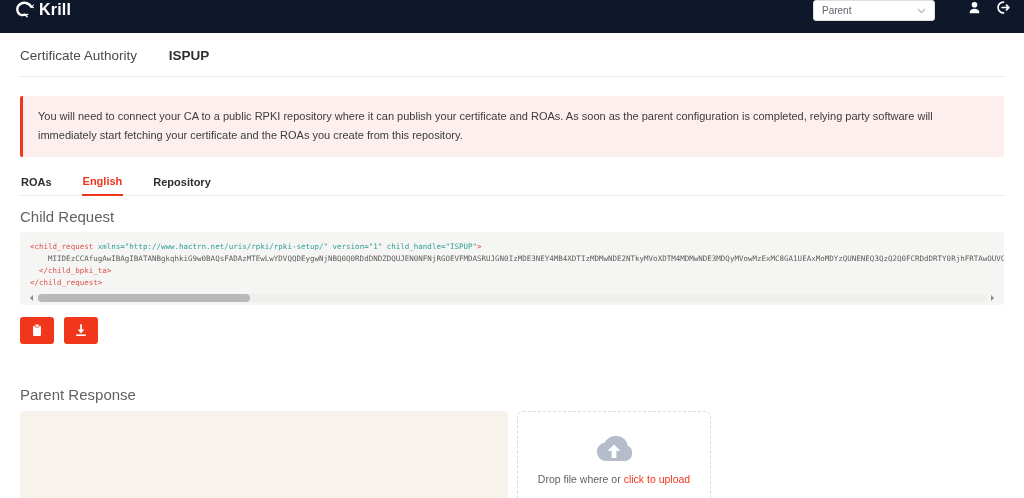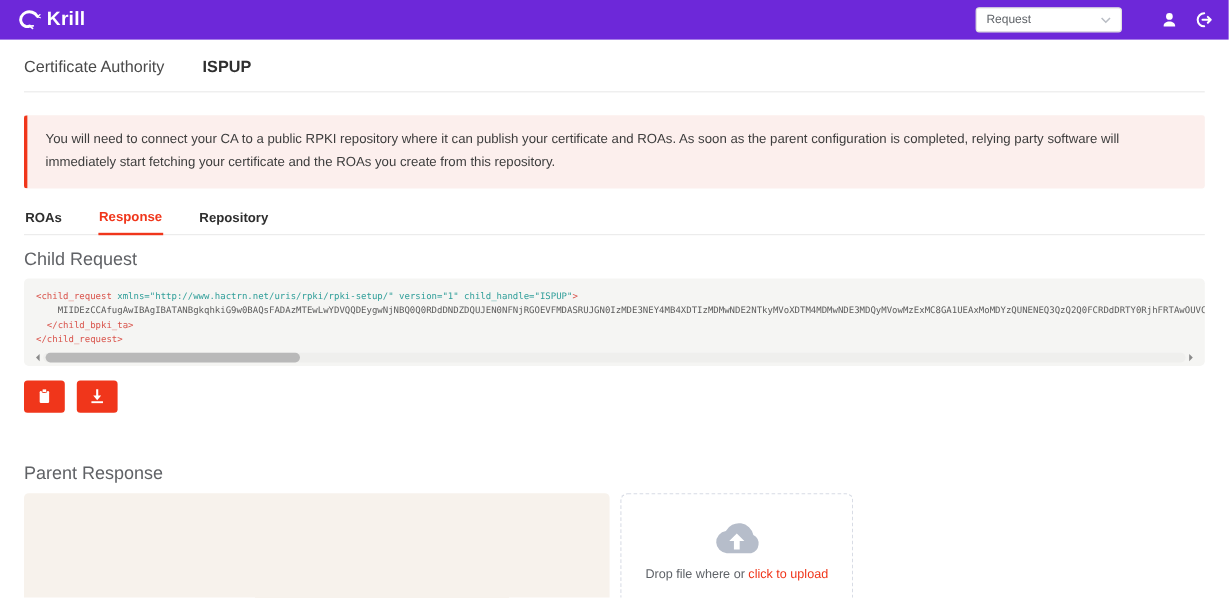--- a/index.html
+++ b/index.html
@@ -1,20 +1,20 @@
 <!DOCTYPE html>
 <html><head>
 <meta charset="utf-8">
 <style>
   * { margin:0; padding:0; box-sizing:border-box; }
   html,body { width:1024px; height:498px; overflow:hidden; background:#fff;
     font-family:"Liberation Sans", sans-serif; }
 
   
-  .header { height:33px; background:#6d28d9; display:flex; align-items:center; padding:0 13px; }
+  .header { height:33px; background:#0f172a; display:flex; align-items:flex-start; padding:0 13px; }
   .brand { display:flex; align-items:center; gap:5px; cursor:pointer; }
   .brand-name { color:#fff; font-weight:bold; font-size:16px; letter-spacing:.2px; }
   .header-spacer { flex:1; }
   .lang-select { width:122px; height:21px; background:#fff; border:1px solid #e0e0e0; border-radius:3px;
     display:flex; align-items:center; justify-content:space-between; padding:0 8px; font-size:10px;
     color:#5f6368; margin-right:18px; cursor:pointer; }
   .icon-btn { background:none; border:none; margin-left:14px; cursor:pointer; display:flex; align-items:center; }
 
   
   .main { padding:0 20px; }
@@ -66,21 +66,21 @@
       <svg width="21" height="19" viewBox="0 0 22 20">
         <path d="M19 7C17 3.5 12.5 2 8.8 3.6 5 5.2 3.4 9.3 5 12.6c1.3 2.7 4.4 4 7.2 2.9" fill="none" stroke="#fff" stroke-width="2.6" stroke-linecap="round"></path>
         <path d="M12.4 15.6l2.4 2M12.2 15.5l3.2-.2" stroke="#fff" stroke-width="1.5" stroke-linecap="round"></path>
         <path d="M19.3 7.2l2.2-1.8M19.4 7.4l2.6.8" stroke="#fff" stroke-width="1.1" stroke-linecap="round"></path>
       </svg>
     </span>
     <span class="brand-name">Krill</span>
   </div>
   <div class="header-spacer"></div>
   <div class="lang-select">
-    <span>Request</span>
+    <span>Parent</span>
     <span style="display:flex;">
       <svg width="9" height="6" viewBox="0 0 9 6">
           <polyline points="1,1 4.5,4.5 8,1" fill="none" stroke="#b9bdc4" stroke-width="1.3"></polyline>
         </svg>
     </span>
   </div>
   <button class="icon-btn">
     <span style="display:flex;">
       <svg width="15" height="15" viewBox="0 0 16 16">
           <path d="M8 8a3 3 0 1 0 0-6 3 3 0 0 0 0 6zm0 1.4c-2.8 0-5.1 1.5-5.1 3.6v1h10.2v-1c0-2.1-2.3-3.6-5.1-3.6z" fill="#fff"></path>
@@ -102,21 +102,21 @@
   <div class="page-title"><span>Certificate Authority </span><b>ISPUP</b></div>
 
   <hr class="rule">
 
   <div class="notice">
     <span>You will need to connect your CA to a public RPKI repository where it can publish your certificate and ROAs. As soon as the parent configuration is completed, relying party software will immediately start fetching your certificate and the ROAs you create from this repository.</span>
   </div>
 
   <div class="tabs">
     <div class="tab">ROAs</div>
-    <div class="tab active">Response</div>
+    <div class="tab active">English</div>
     <div class="tab">Repository</div>
   </div>
 
   <div class="field-label">Child Request</div>
 
   <div class="codeblock">
     <div class="code-line"><span class="tok-tag">&lt;child_request</span><span class="tok-attr"> xmlns="http://www.hactrn.net/uris/rpki/rpki-setup/"</span><span class="tok-attr"> version="1"</span><span class="tok-attr"> child_handle="ISPUP"</span><span class="tok-tag">&gt;</span></div>
     <div class="code-line">    MIIDEzCCAfugAwIBAgIBATANBgkqhkiG9w0BAQsFADAzMTEwLwYDVQQDEygwNjNBQ0Q0RDdDNDZDQUJEN0NFNjRGOEVFMDASRUJGN0IzMDE3NEY4MB4XDTIzMDMwNDE2NTkyMVoXDTM4MDMwNDE3MDQyMVowMzExMC8GA1UEAxMoMDYzQUNENEQ3QzQ2Q0FCRDdDRTY0RjhFRTAwOUVCRjdCMzAxNzRGODCCASI</div>
     <div class="code-line tok-tag">  &lt;/child_bpki_ta&gt;</div>
     <div class="code-line tok-tag">&lt;/child_request&gt;</div>

